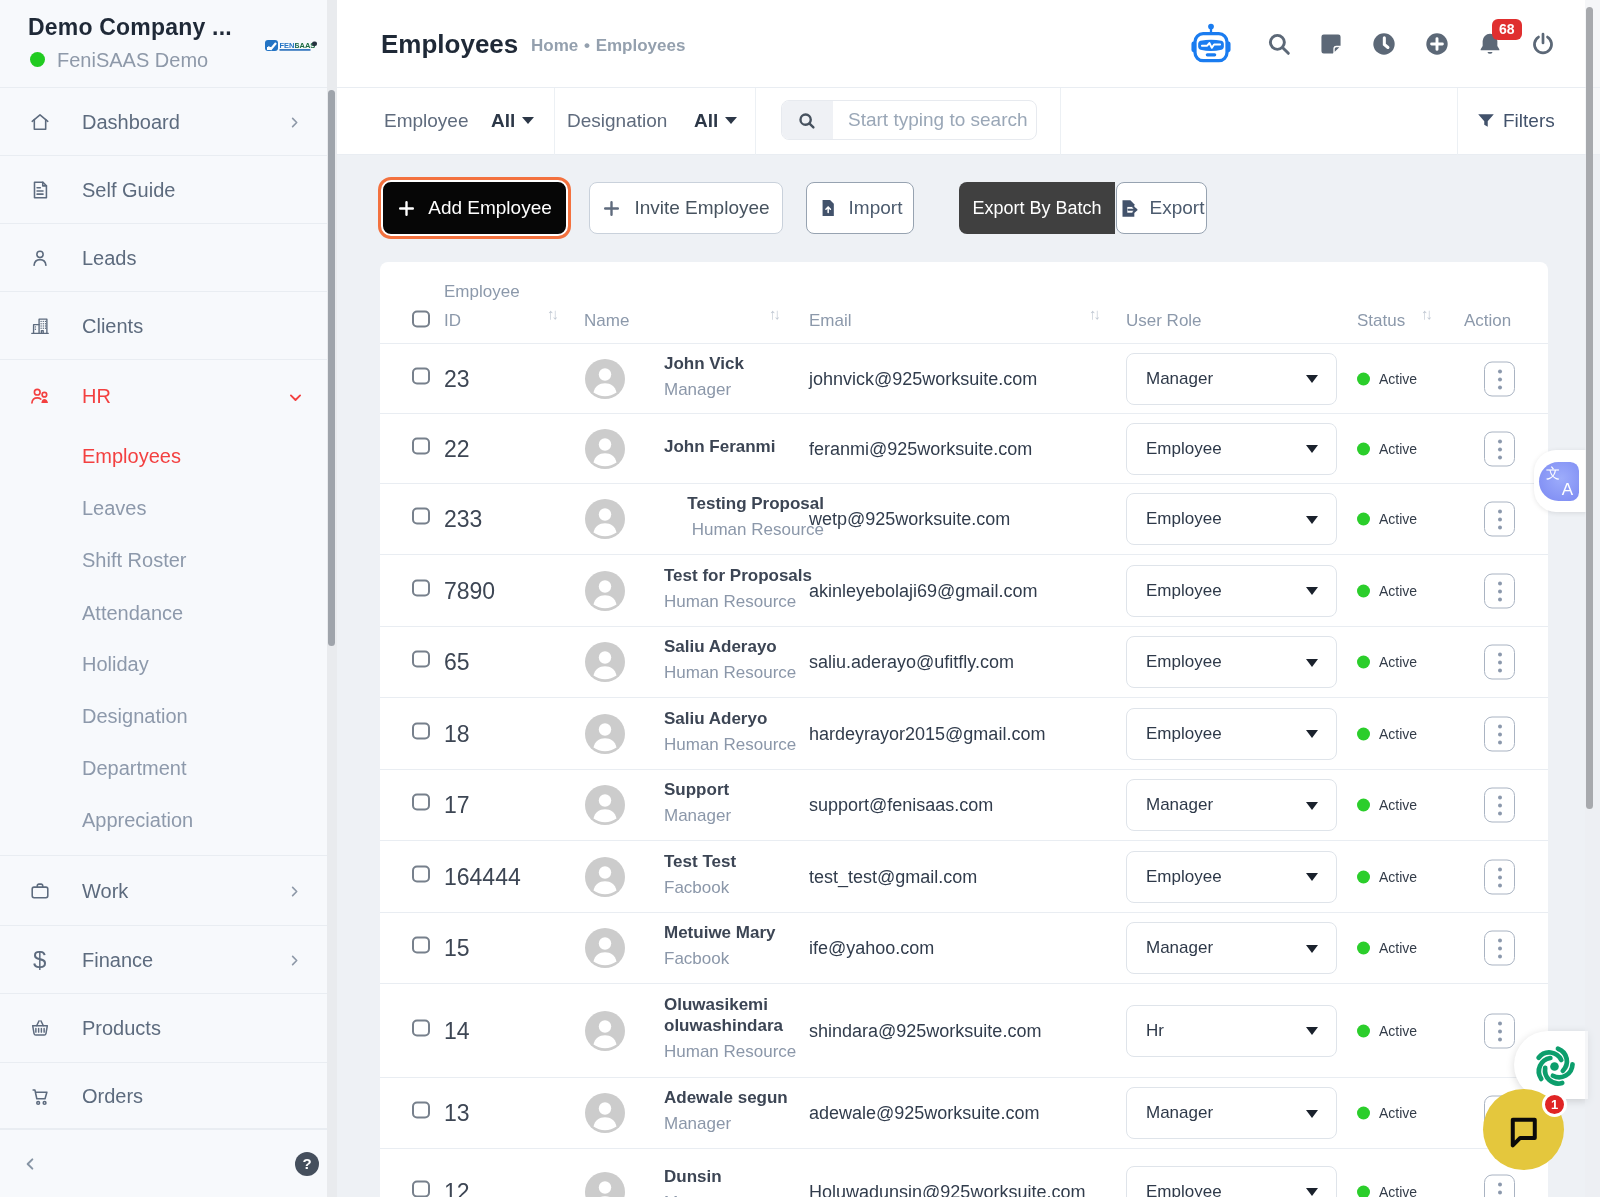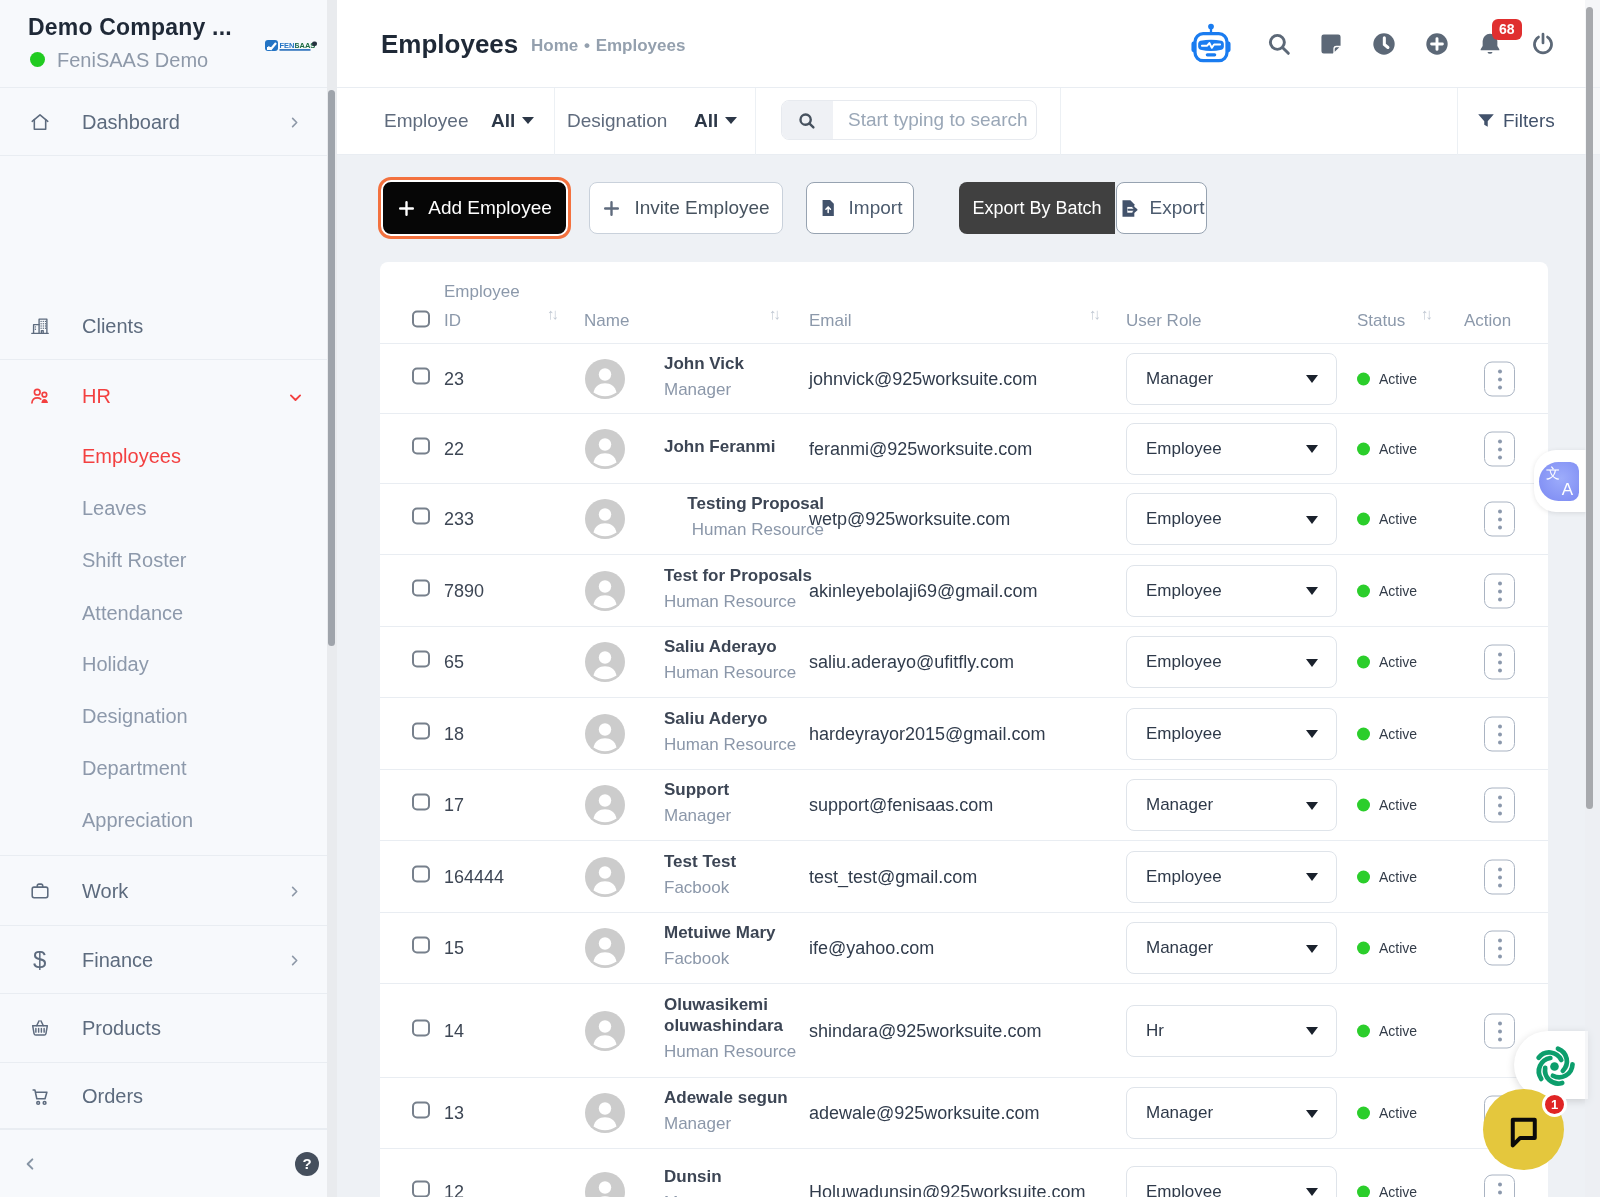--- a/index.html
+++ b/index.html
@@ -42,21 +42,21 @@
 #b-import { left:469px; top:182px; width:108px; background:#fff; border:1px solid #97a3b1; color:#4c5b6e; }
 #b-batch { left:622px; top:182px; width:156px; background:#404040; color:#fff; font-size:18px; border-radius:8px 0 0 8px;}
 #b-export { left:779px; top:182px; width:91px; background:#fff; border:1px solid #97a3b1; color:#4c5b6e; }
 
 #card { position:absolute; left:43px; top:262px; width:1168px; height:935px; background:#fff; border-radius:8px 8px 0 0; overflow:hidden; }
 .thead { position:relative; height:81px; }
 .hcell { position:absolute; font-size:17px; line-height:21px; color:#8c99ab; font-weight:500; }
 .sort { position:absolute; font-size:15px; color:#c2c9d4; letter-spacing:-3px; }
 .row { position:relative; border-top:1px solid #e9edf2; }
 .cb { position:absolute; left:32px; top:calc(50% - 3px); transform:translateY(-50%); width:18px; height:17px; border:2px solid #77808c; border-radius:5px; background:#fff;}
-.cid { position:absolute; left:64px; top:50%; transform:translateY(-50%); font-size:18px; color:#3d4654; }
+.cid { position:absolute; left:64px; top:50%; transform:translateY(-50%); font-size:23px; color:#3d4654; }
 .avatar { position:absolute; left:205px; top:50%; transform:translateY(-50%); width:40px; height:40px; }
 .nameb { position:absolute; left:260px; top:calc(50% - 3px); transform:translateY(-50%); width:160px;margin-left:24px; }
 .nm { font-size:17px; font-weight:bold; color:#3c4554; line-height:21px; }
 .sb2 { font-size:17px; color:#8b97a9; line-height:21px; margin-top:5px;}
 .em { position:absolute; left:429px; top:50%; transform:translateY(-50%); font-size:18px; color:#313c4c; }
 .sel { position:absolute; left:746px; top:50%; transform:translateY(-50%); width:211px; height:52px; border:1px solid #dfe4ea; border-radius:8px; background:#fff; }
 .sel span { position:absolute; left:19px; top:50%; transform:translateY(-50%); font-size:17px; color:#2e3949; }
 .sel:after { content:""; position:absolute; right:18px; top:50%; margin-top:-3.5px; width:0; height:0; border-left:6.5px solid transparent; border-right:6.5px solid transparent; border-top:8.5px solid #1a212c; }
 .dot { position:absolute; left:977px; top:50%; transform:translateY(-50%); width:13px; height:13px; border-radius:50%; background:#2bce2b; }
 .st { position:absolute; left:999px; top:50%; transform:translateY(-50%); font-size:14px; color:#333c49; }
@@ -83,20 +83,35 @@
   </div>
   <div class="menu-item" style="top:88px;height:68px;">
       <span class="mi-ic"><svg width="22" height="22" viewBox="0 0 24 24" fill="none" stroke="#5d6b7e" stroke-width="1.7" stroke-linecap="round" stroke-linejoin="round">
           <path d="M3.5 11.3 12 4.2l8.5 7.1"></path>
           <path d="M5.8 9.4V20h12.4V9.4"></path>
         </svg></span>
       <span class="mi-label">Dashboard</span>
       <span class="mi-ch"><svg width="15" height="15" viewBox="0 0 24 24" fill="none" stroke="#8e99a8" stroke-width="2.6" stroke-linecap="round" stroke-linejoin="round">
           <path d="M9 5.5 15.5 12 9 18.5"></path>
         </svg></span>
+    </div>
+<div class="menu-item" style="top:156px;height:68px;">
+      <span class="mi-ic"><svg width="22" height="22" viewBox="0 0 24 24" fill="none" stroke="#5d6b7e" stroke-width="1.7" stroke-linecap="round" stroke-linejoin="round">
+          <path d="M6 3.5h9.2L19 7.3V20.5H6z"></path>
+          <path d="M15 3.5v4h4"></path>
+          <path d="M8.8 9.5h3.6M8.8 13h6.5M8.8 16.5h6.5"></path>
+        </svg></span>
+      <span class="mi-label">Self Guide</span>
+    </div>
+<div class="menu-item" style="top:224px;height:68px;">
+      <span class="mi-ic"><svg width="22" height="22" viewBox="0 0 24 24" fill="none" stroke="#5d6b7e" stroke-width="1.7" stroke-linecap="round" stroke-linejoin="round">
+          <circle cx="12" cy="8" r="3.4"></circle>
+          <path d="M5.5 20c.5-4.2 3-6.2 6.5-6.2s6 2 6.5 6.2"></path>
+        </svg></span>
+      <span class="mi-label">Leads</span>
     </div>
 <div class="menu-item" style="top:292px;height:68px;">
       <span class="mi-ic"><svg width="22" height="22" viewBox="0 0 24 24" fill="none" stroke="#5d6b7e" stroke-width="1.5" stroke-linecap="round" stroke-linejoin="round">
           <path d="M3 20h18"></path>
           <path d="M5 20v-9.5h6"></path>
           <path d="M11 20V4.5h8.5V20"></path>
           <path d="M13.2 7h.01M15.6 7h.01M18 7h.01M13.2 9.5h.01M15.6 9.5h.01M18 9.5h.01M13.2 12h.01M15.6 12h.01M18 12h.01M13.2 14.5h.01M15.6 14.5h.01M18 14.5h.01M7 13h.01M7 15.5h.01M15.5 20v-3h-2v3"></path>
         </svg></span>
       <span class="mi-label">Clients</span>
     </div>

